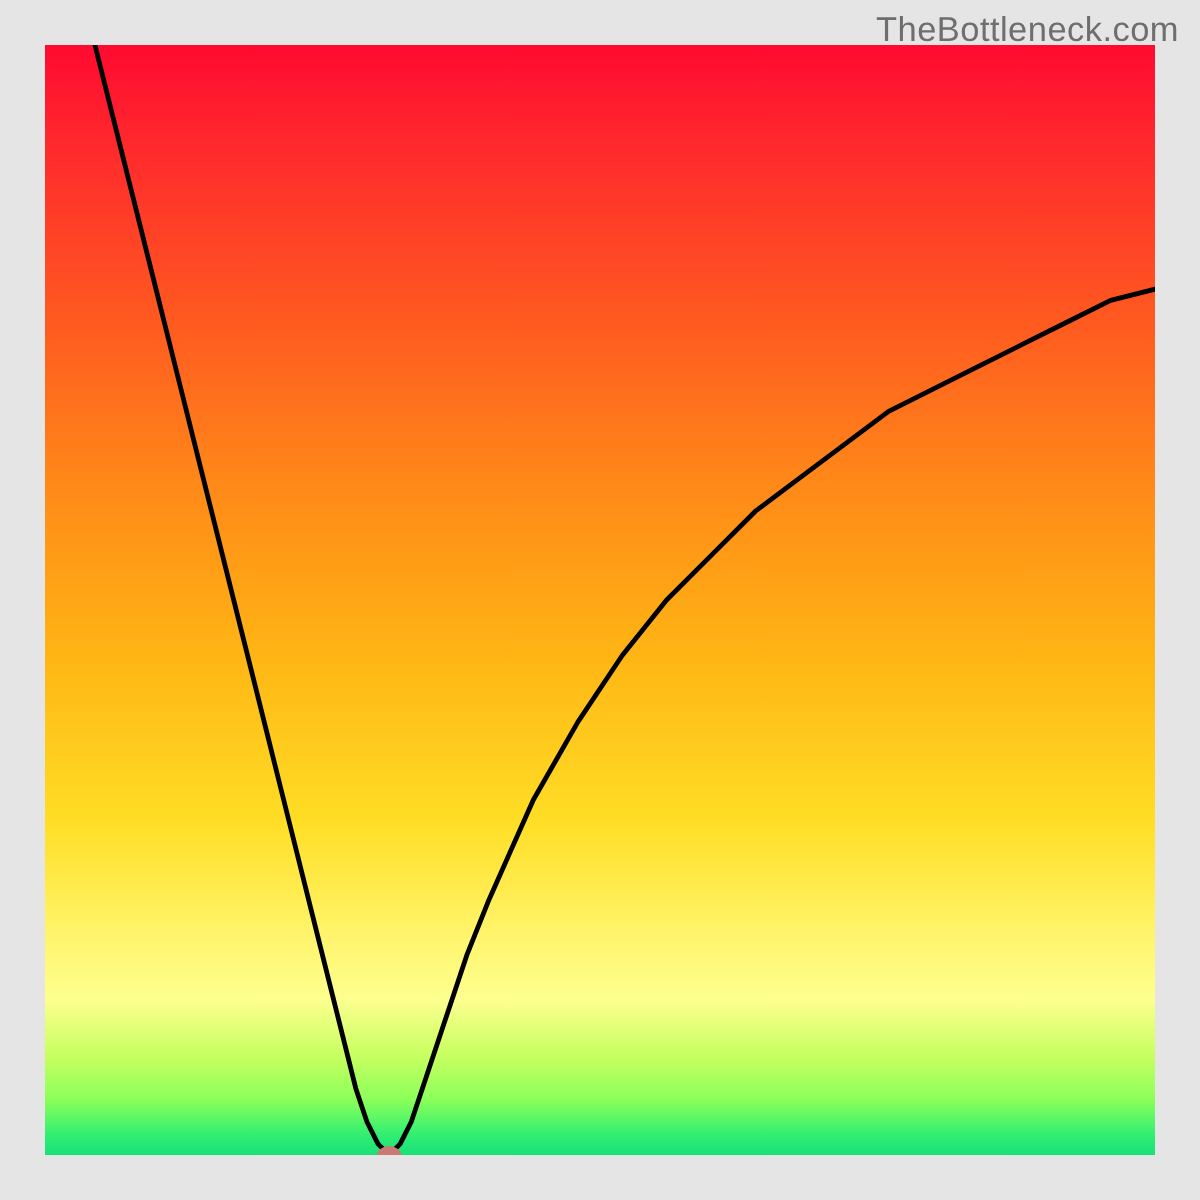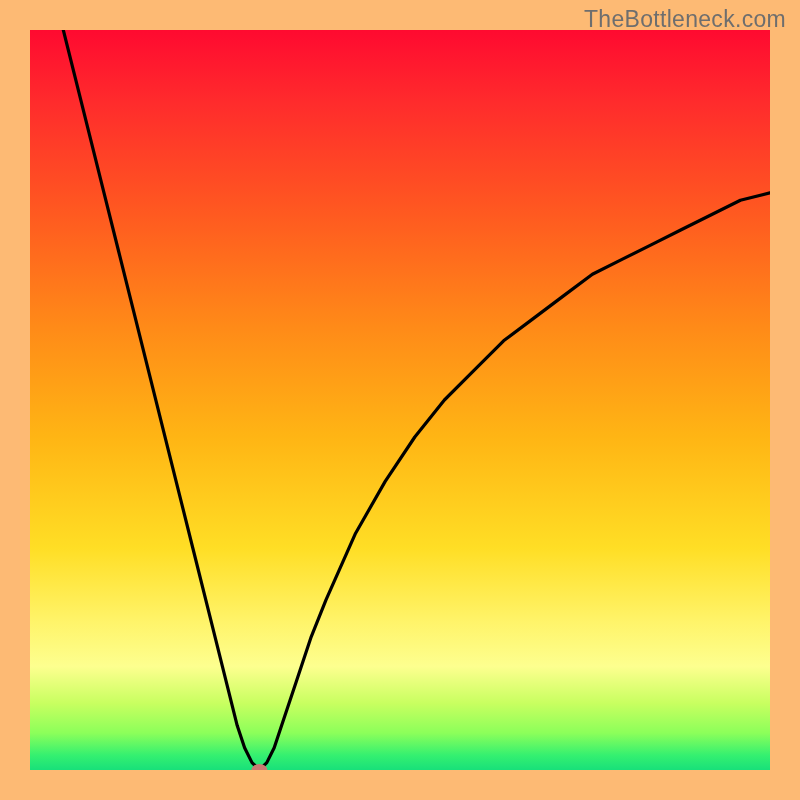--- a/index.html
+++ b/index.html
@@ -10,21 +10,21 @@
     background: #000;
     font-family: Arial, Helvetica, sans-serif;
     overflow: hidden;
   }
   .frame {
     position: absolute;
     left: 0;
     top: 0;
     width: 800px;
     height: 800px;
-    background: #fdba74;
+    background: #e5e5e5;
   }
   .plot {
     position: absolute;
     left: 30px;
     top: 30px;
     width: 740px;
     height: 740px;
     overflow: hidden;
   }
   

